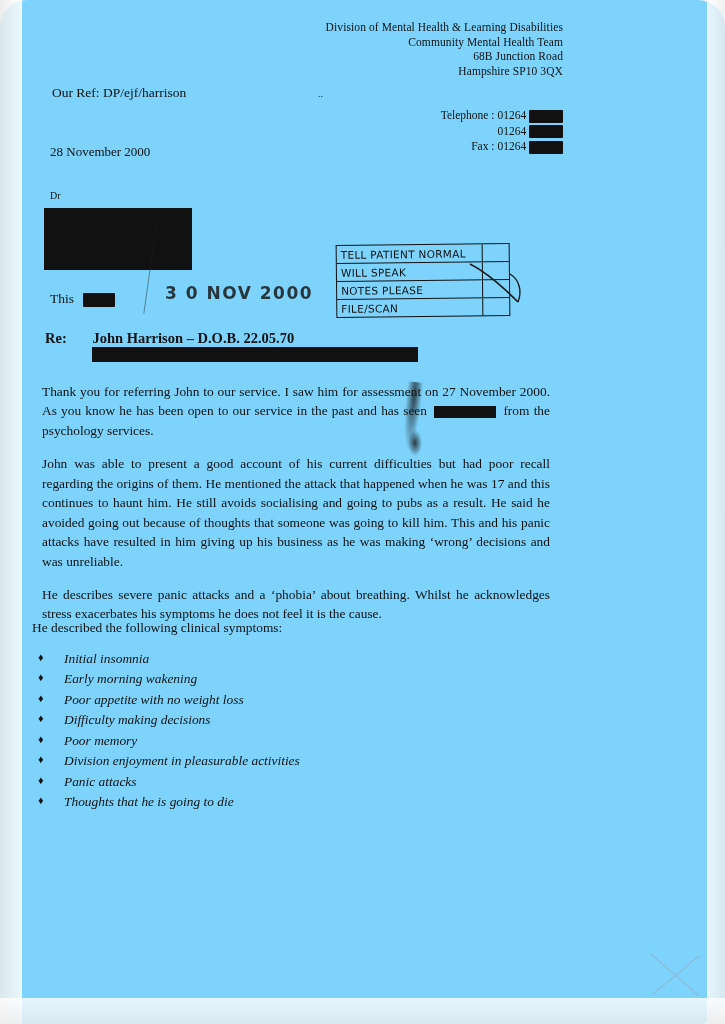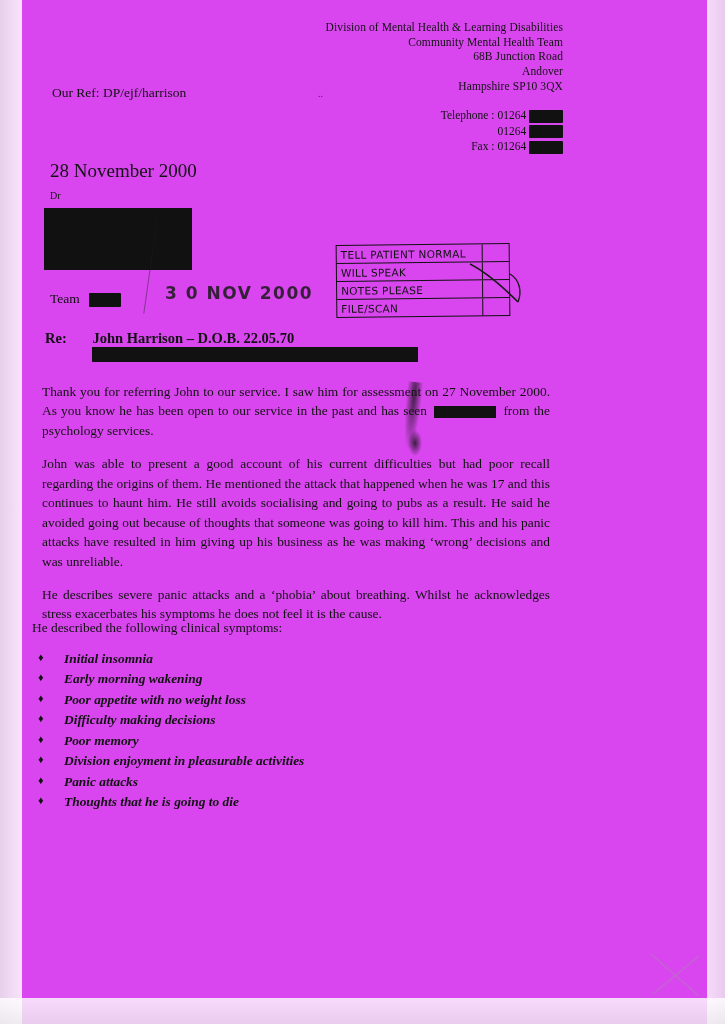--- a/index.html
+++ b/index.html
@@ -11,21 +11,22 @@
     width: 725px;
     height: 1024px;
     position: relative;
     font-family: "Liberation Serif", serif;
     color: #111;
     overflow: hidden;
   }
   .page {
     position: absolute;
     inset: 0;
-    background: #d946ef;
+    background: #7dd3fc;
+    border-radius: 27px;
   }
   
   .scan-edge-left {
     position: absolute;
     left: 0; top: 0; bottom: 0; width: 22px;
     background: linear-gradient(to right, #e9e9e9, #ffffff);
     opacity: .85;
   }
   .scan-edge-right {
     position: absolute;
@@ -70,22 +71,22 @@
 
   .ourref {
     position: absolute;
     left: 52px;
     top: 85px;
     font-size: 13.5px;
   }
   .date {
     position: absolute;
     left: 50px;
-    top: 160px;
-    font-size: 19px;
+    top: 144px;
+    font-size: 13px;
   }
 
   .addr-dr {
     position: absolute;
     left: 50px;
     top: 190px;
     font-size: 10px;
   }
   .addr-block {
     position: absolute;
@@ -206,21 +207,20 @@
 
   ul.symptoms {
     position: absolute;
     left: 36px;
     top: 650px;
     margin: 0;
     padding: 0;
     list-style: none;
     font-style: italic;
     font-size: 13.4px;
-    font-weight: bold;
   }
   ul.symptoms li {
     position: relative;
     padding-left: 28px;
     margin-bottom: 3px;
     line-height: 1.3;
   }
   ul.symptoms li:before {
     content: "\2666";
     position: absolute;
@@ -280,21 +280,20 @@
 <div class="page">
 
   <div class="scan-edge-left"></div>
   <div class="scan-edge-right"></div>
   <div class="scan-edge-bottom"></div>
 
   <div class="letterhead">
     <div>Division of Mental Health &amp; Learning Disabilities</div>
     <div>Community Mental Health Team</div>
     <div>68B Junction Road</div>
-    <div>Andover</div>
     <div>Hampshire SP10 3QX</div>
   </div>
 
   <div class="tiny-mark">..</div>
 
   <div class="contact">
     <div class="row">
       <span>Telephone :</span>
       <span>01264</span>
       <span class="redact" style="width:34px;height:13px;"></span>
@@ -316,21 +315,21 @@
   </div>
 
   <div class="date">28 November 2000</div>
 
   <div class="addr-dr">Dr</div>
   <div class="addr-block"></div>
   <div class="addr-block2"></div>
   <div class="hairline"></div>
 
   <div class="dear">
-    <span>Team</span>
+    <span>This</span>
     <span class="redact" style="width:32px;height:14px;margin-left:6px;"></span>
   </div>
 
   <div class="datestamp">3 0 NOV 2000</div>
 
   <div class="stamp">
     <div class="srow">
       <div class="slabel">TELL PATIENT NORMAL</div>
       <div class="sbox"></div>
     </div>

